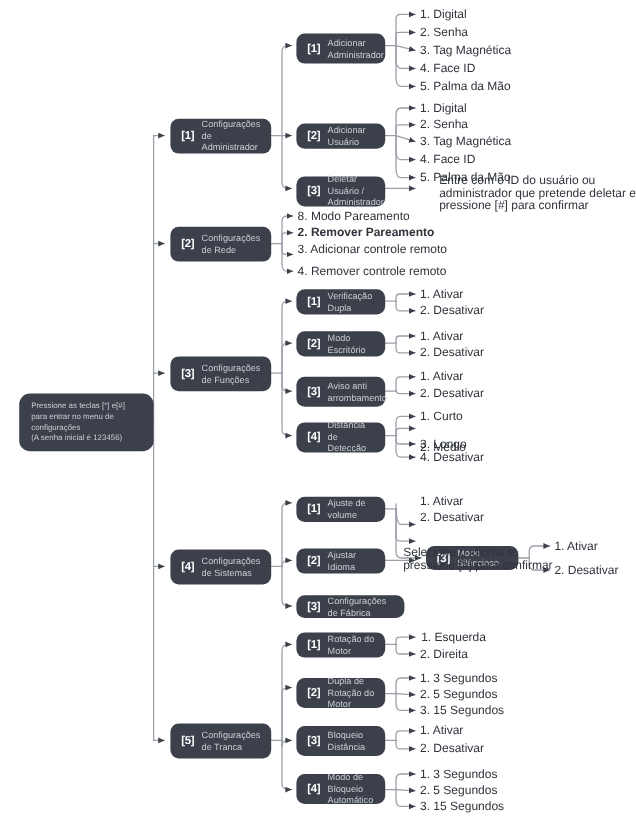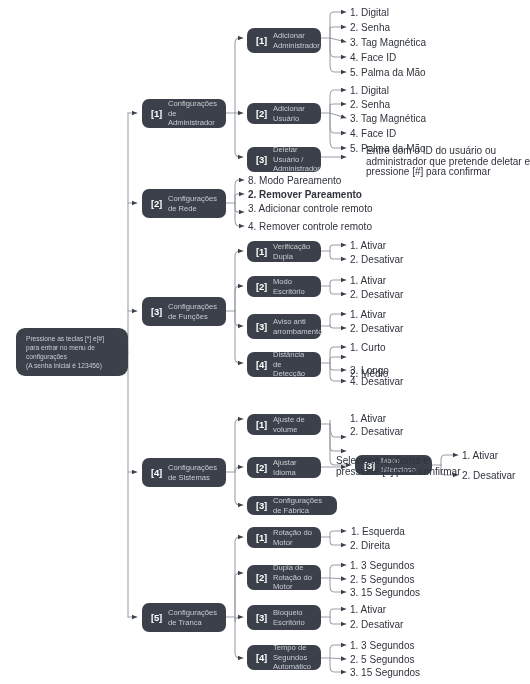--- a/index.html
+++ b/index.html
@@ -327,25 +327,25 @@
     <span class="ttl">Rotação do Motor</span>
   </div>
   <div class="node" style="left:247px; top:565px; width:74px; height:25px;">
     <span class="idx">[2]</span>
     <span class="ttl">Dupla de
 Rotação do Motor</span>
   </div>
   <div class="node" style="left:247px; top:605px; width:74px; height:25px;">
     <span class="idx">[3]</span>
     <span class="ttl">Bloqueio
-Escritório</span>
+Distância</span>
   </div>
   <div class="node" style="left:247px; top:645px; width:74px; height:25px;">
     <span class="idx">[4]</span>
-    <span class="ttl">Tempo de Segundos
+    <span class="ttl">Modo de Bloqueio
 Automático</span>
   </div>
 
   <div class="leaf" style="left:351px; top:526px;">1. Esquerda</div>
   <div class="leaf" style="left:350px; top:540px;">2. Direita</div>
   <div class="leaf" style="left:350px; top:560px;">1. 3 Segundos</div>
   <div class="leaf" style="left:350px; top:574px;">2. 5 Segundos</div>
   <div class="leaf" style="left:350px; top:587px;">3. 15 Segundos</div>
   <div class="leaf" style="left:350px; top:604px;">1. Ativar</div>
   <div class="leaf" style="left:350px; top:619px;">2. Desativar</div>

